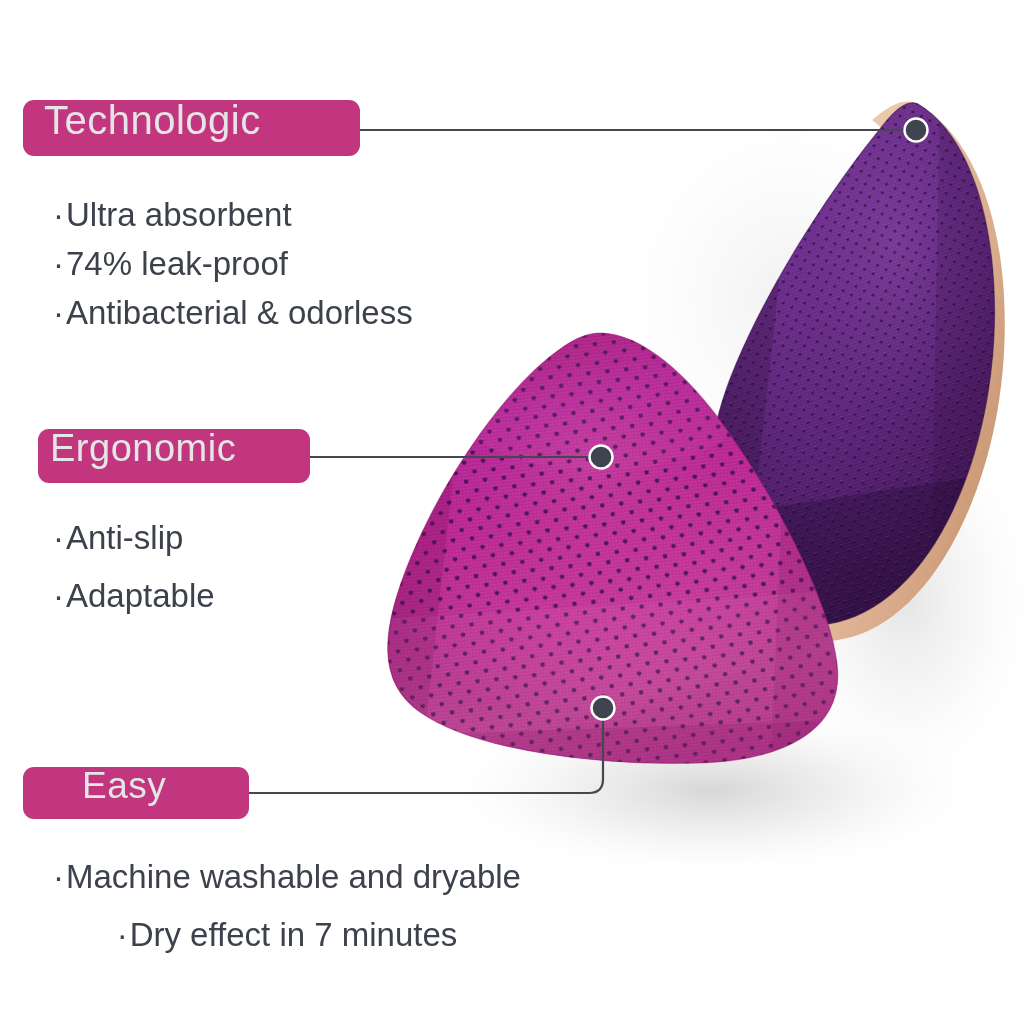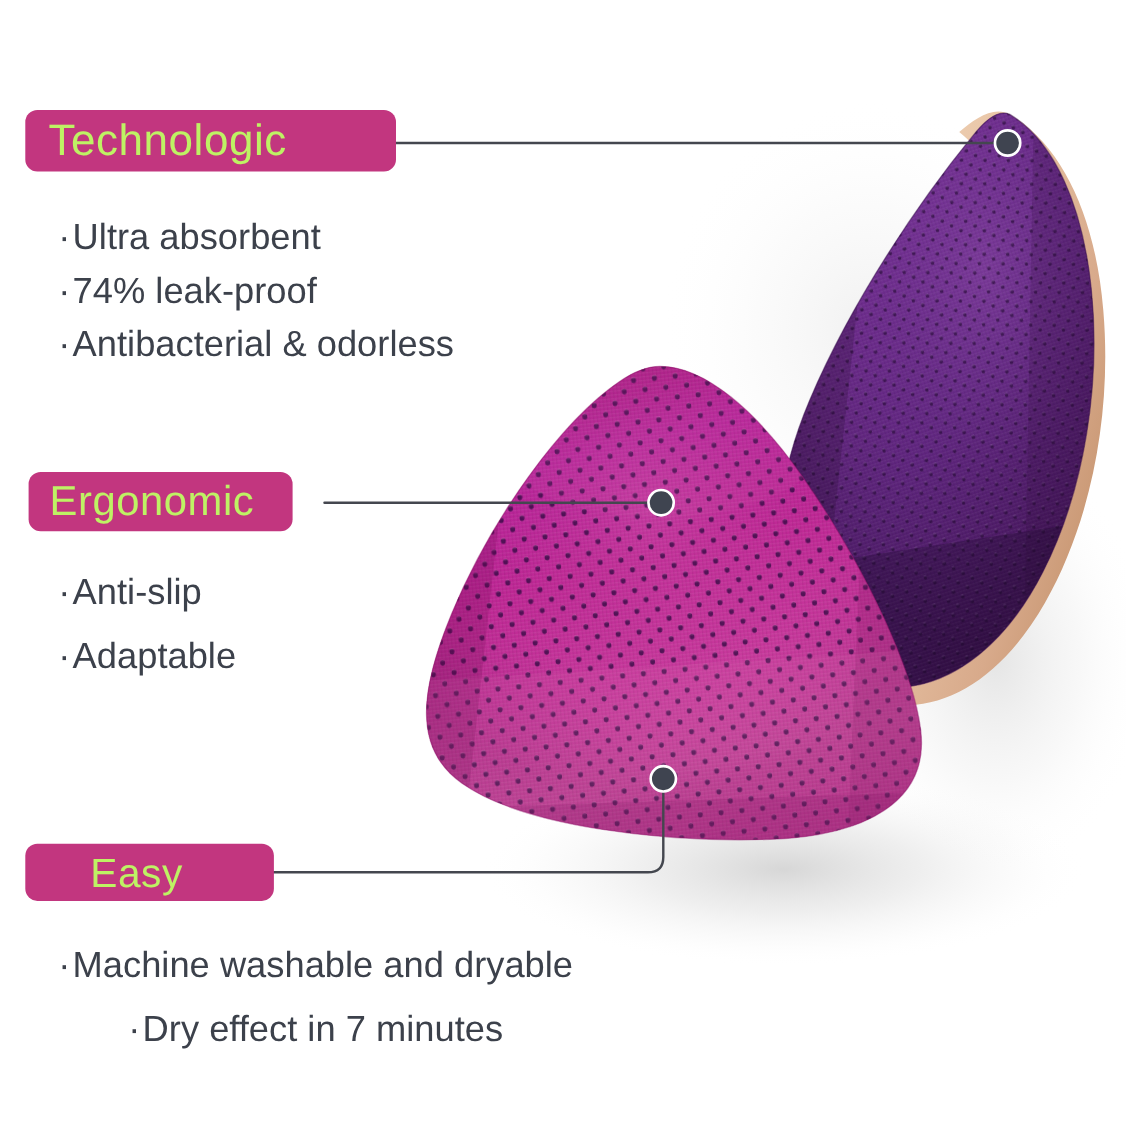--- a/index.html
+++ b/index.html
@@ -22,42 +22,42 @@
     position: absolute;
     left: 0; top: 0;
     width: 1024px; height: 1025px;
   }
 
   
   .badge {
     position: absolute;
     border-radius: 11px;
     display: flex;
-    align-items: center;
-    color: #bef264;
+    align-items: flex-start;
+    color: #e5e5e5;
     font-weight: 300;
     letter-spacing: 0.5px;
     white-space: nowrap;
     box-sizing: border-box;
   }
   .badge-label {
     display: block;
     line-height: 1;
   }
 
   #badge-technologic {
     left: 23px; top: 100px;
     width: 337px; height: 56px;
     padding-left: 21px;
     font-size: 40px;
   }
   #badge-ergonomic {
-    left: 26px; top: 429px;
-    width: 240px; height: 54px;
-    padding-left: 19px;
+    left: 38px; top: 429px;
+    width: 272px; height: 54px;
+    padding-left: 12px;
     font-size: 38px;
   }
   #badge-easy {
     left: 23px; top: 767px;
     width: 226px; height: 52px;
     padding-left: 59px;
     font-size: 37px;
   }
 
   

